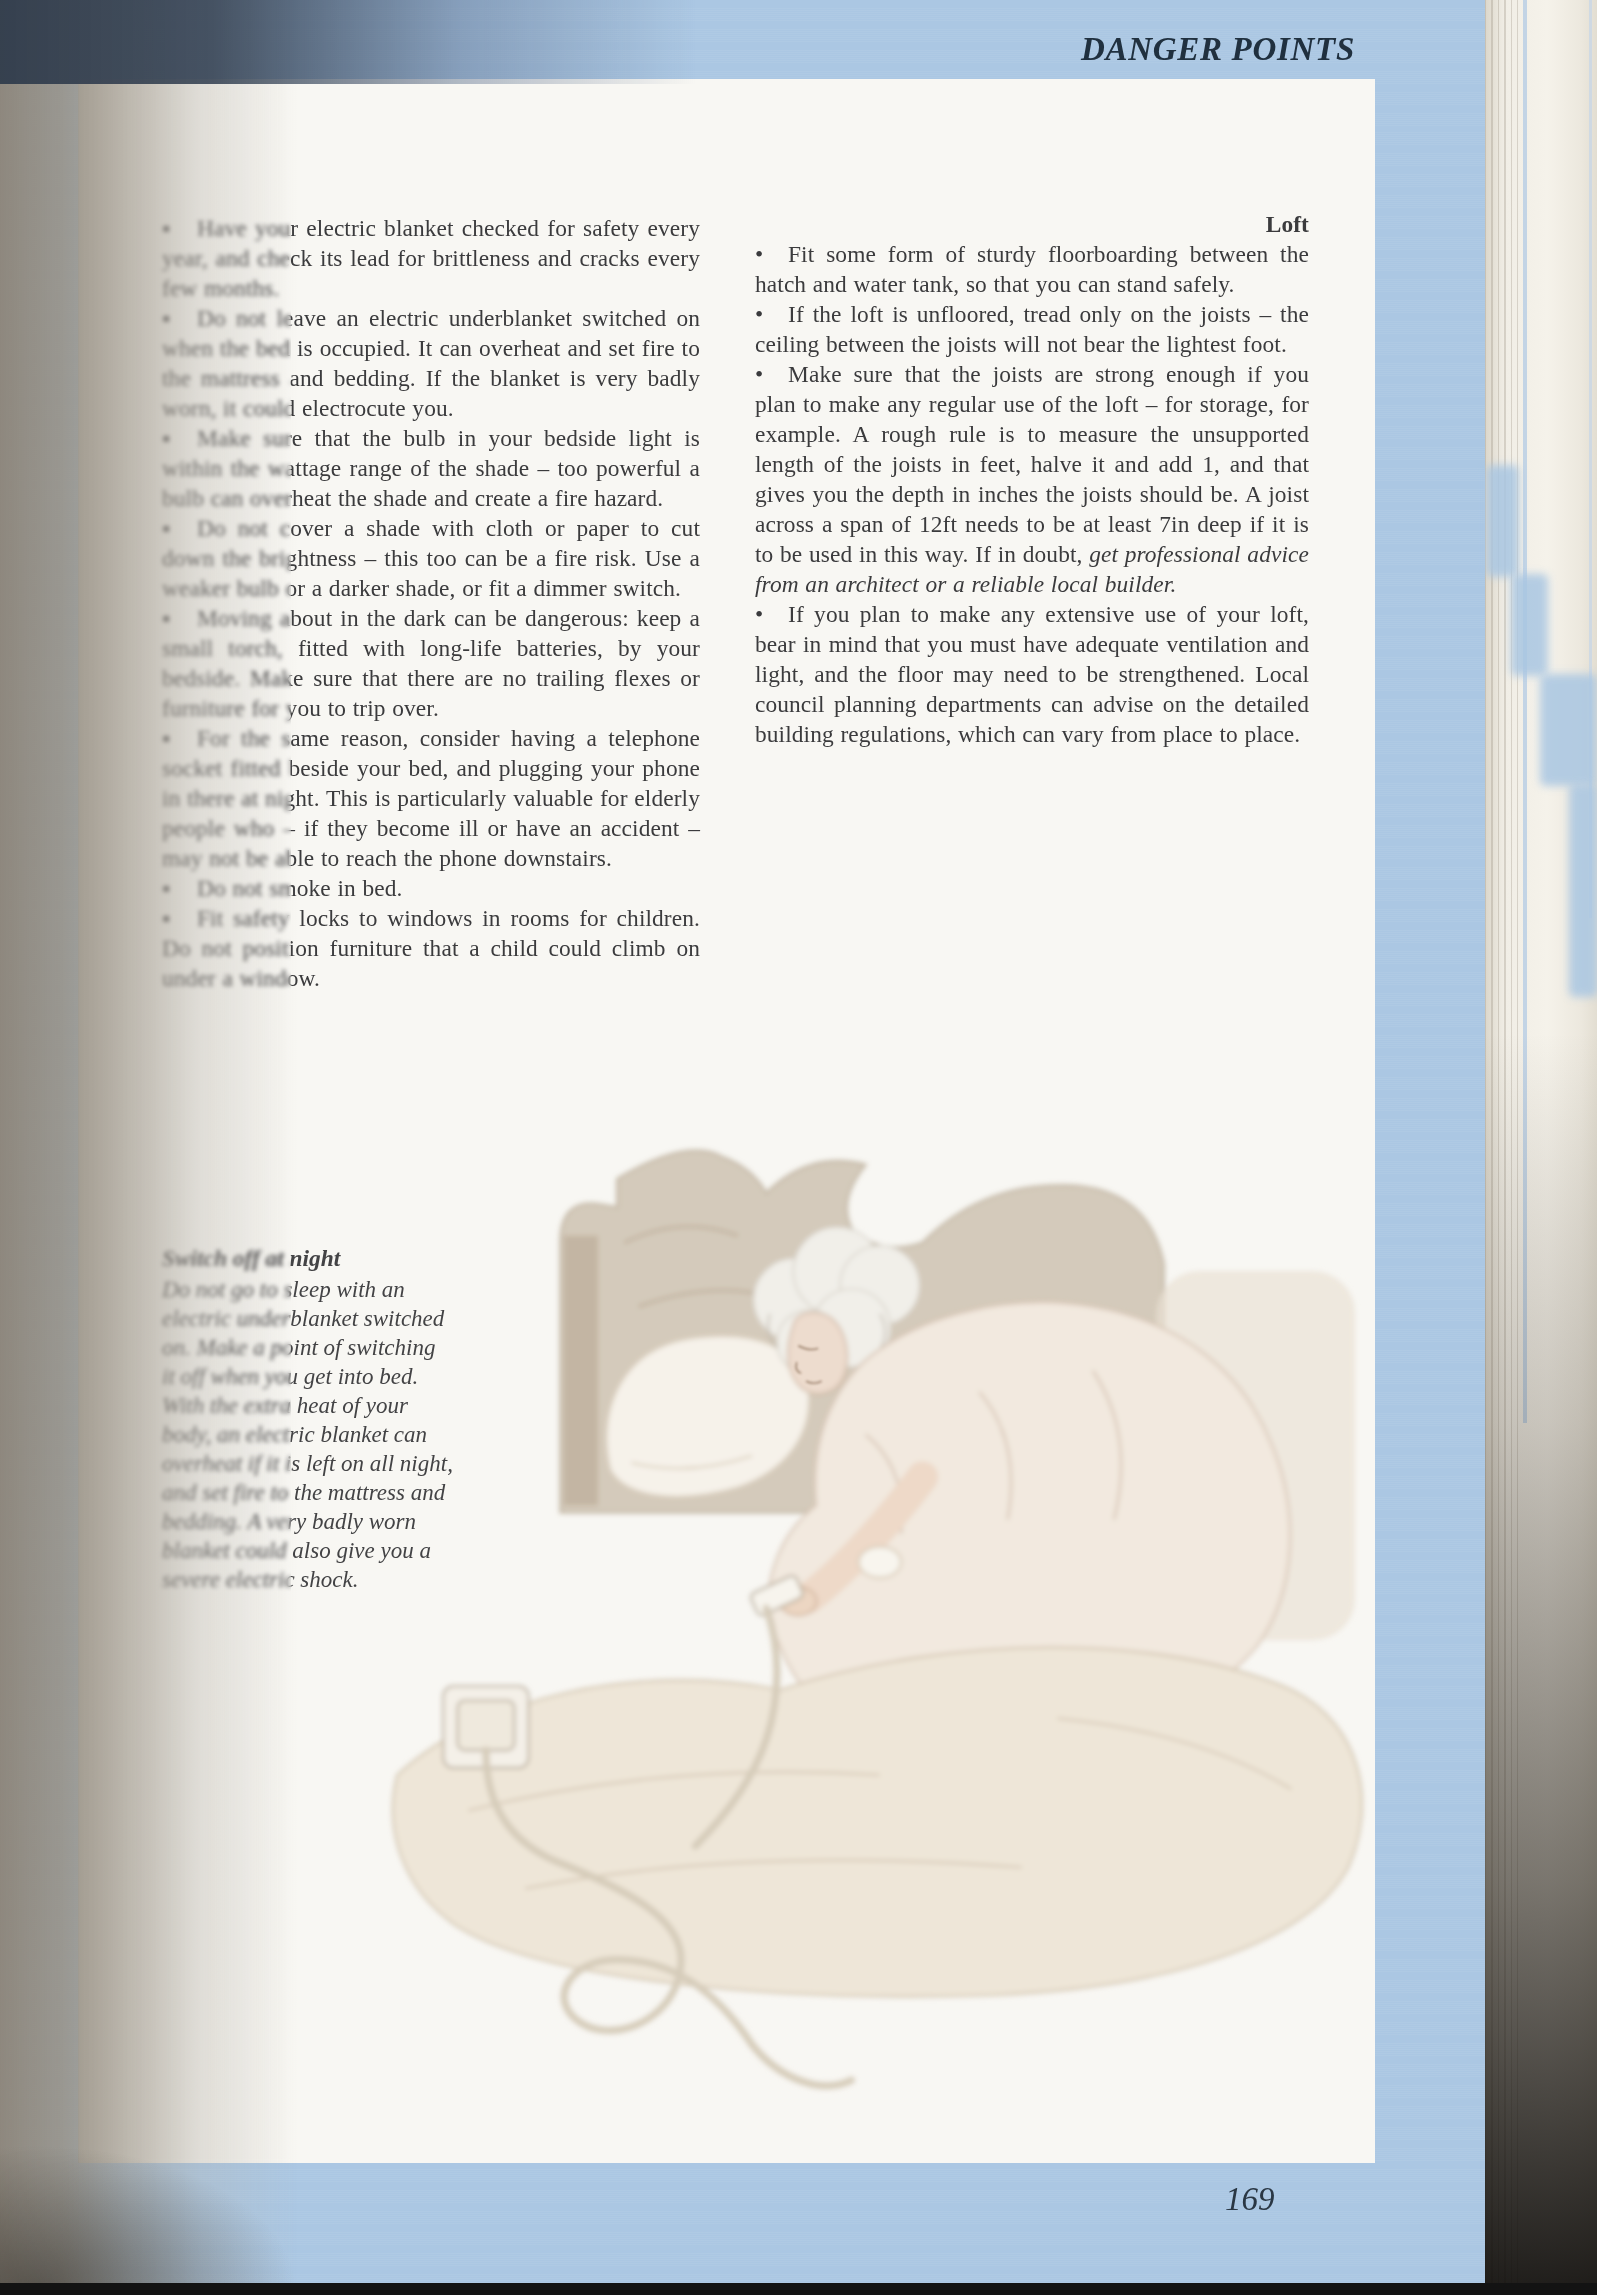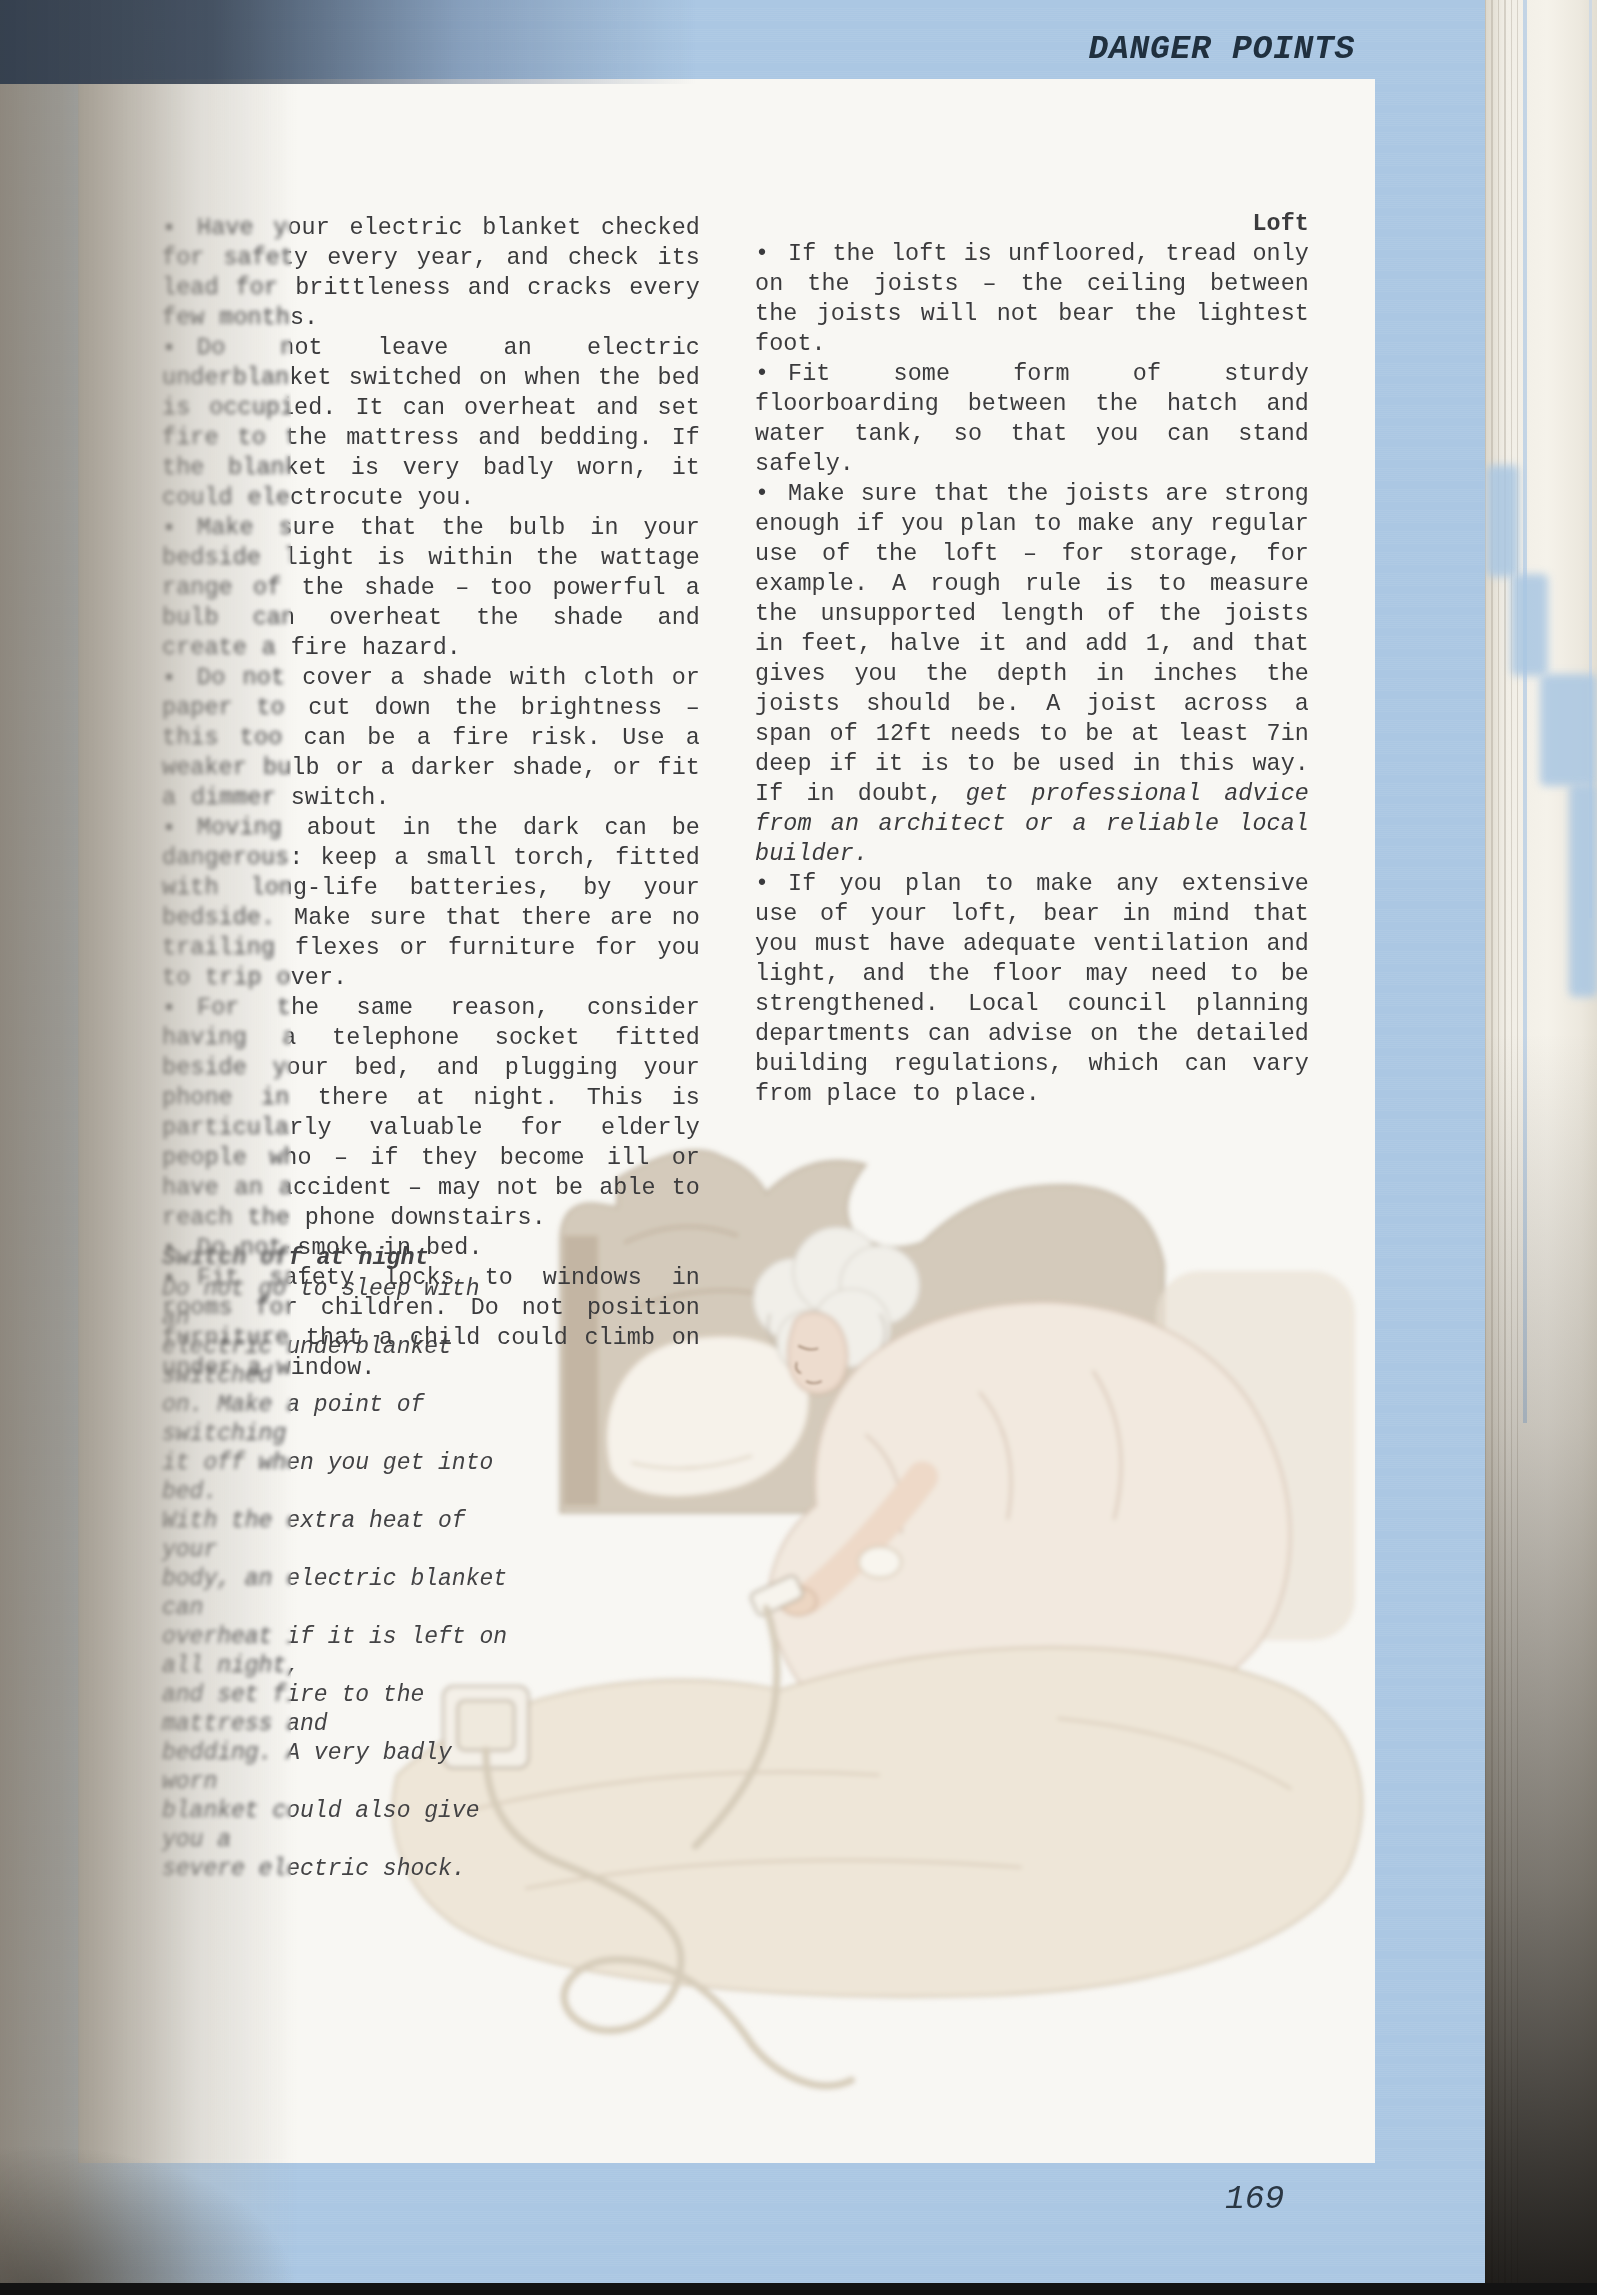--- a/index.html
+++ b/index.html
@@ -1,17 +1,17 @@
 <!DOCTYPE html>
 <html style="font-size:11.4px"><head>
 <meta charset="utf-8">
 <style>
   html,body{margin:0;padding:0;background:#101012;}
   #canvas{position:relative;width:1598px;height:2295px;overflow:hidden;
-          font-family:Liberation Mono, monospace;background:#84cc16;}
+          font-family:Liberation Serif, serif;background:#84cc16;}
 
   
   .page-blue{position:absolute;left:0;top:0;width:1485px;height:2283px;background:#abc7e3;z-index:1;}
   .page-blue::after{content:"";position:absolute;inset:0;
      background:repeating-linear-gradient(0deg,rgba(255,255,255,.05) 0 0.7px,rgba(0,0,0,0) 0.7px 2.1px);}
   .content-white{position:absolute;left:79px;top:79px;width:1296px;height:2084px;
      background:#f8f7f3;z-index:2;}
 
   
   .fore-edge{position:absolute;left:1485px;top:0;width:113px;height:2295px;z-index:3;
@@ -93,22 +93,22 @@
     <p><span class="blt">▪</span><span>Make sure that the bulb in your bedside light is within the wattage range of the shade – too powerful a bulb can overheat the shade and create a fire hazard.</span></p>
     <p><span class="blt">▪</span><span>Do not cover a shade with cloth or paper to cut down the brightness – this too can be a fire risk. Use a weaker bulb or a darker shade, or fit a dimmer switch.</span></p>
     <p><span class="blt">▪</span><span>Moving about in the dark can be dangerous: keep a small torch, fitted with long-life batteries, by your bedside. Make sure that there are no trailing flexes or furniture for you to trip over.</span></p>
     <p><span class="blt">▪</span><span>For the same reason, consider having a telephone socket fitted beside your bed, and plugging your phone in there at night. This is particularly valuable for elderly people who – if they become ill or have an accident – may not be able to reach the phone downstairs.</span></p>
     <p><span class="blt">▪</span><span>Do not smoke in bed.</span></p>
     <p><span class="blt">▪</span><span>Fit safety locks to windows in rooms for children. Do not position furniture that a child could climb on under a window.</span></p>
   </div>
 
   <div id="right-col" class="col">
     <p class="col-head">Loft</p>
+    <p><span class="blt-r">•</span><span>Fit some form of sturdy floorboarding between the hatch and water tank, so that you can stand safely.</span><span class="ital"></span></p>
     <p><span class="blt-r">•</span><span>If the loft is unfloored, tread only on the joists – the ceiling between the joists will not bear the lightest foot.</span><span class="ital"></span></p>
-    <p><span class="blt-r">•</span><span>Fit some form of sturdy floorboarding between the hatch and water tank, so that you can stand safely.</span><span class="ital"></span></p>
     <p><span class="blt-r">•</span><span>Make sure that the joists are strong enough if you plan to make any regular use of the loft – for storage, for example. A rough rule is to measure the unsupported length of the joists in feet, halve it and add 1, and that gives you the depth in inches the joists should be. A joist across a span of 12ft needs to be at least 7in deep if it is to be used in this way. If in doubt,</span><span class="ital"> get professional advice from an architect or a reliable local builder.</span></p>
     <p><span class="blt-r">•</span><span>If you plan to make any extensive use of your loft, bear in mind that you must have adequate ventilation and light, and the floor may need to be strengthened. Local council planning departments can advise on the detailed building regulations, which can vary from place to place.</span><span class="ital"></span></p>
   </div>
 
   <div id="caption">
     <div class="cap-head">Switch off at night</div>
     <div>Do not go to sleep with an</div>
     <div>electric underblanket switched</div>
     <div>on. Make a point of switching</div>
     <div>it off when you get into bed.</div>

